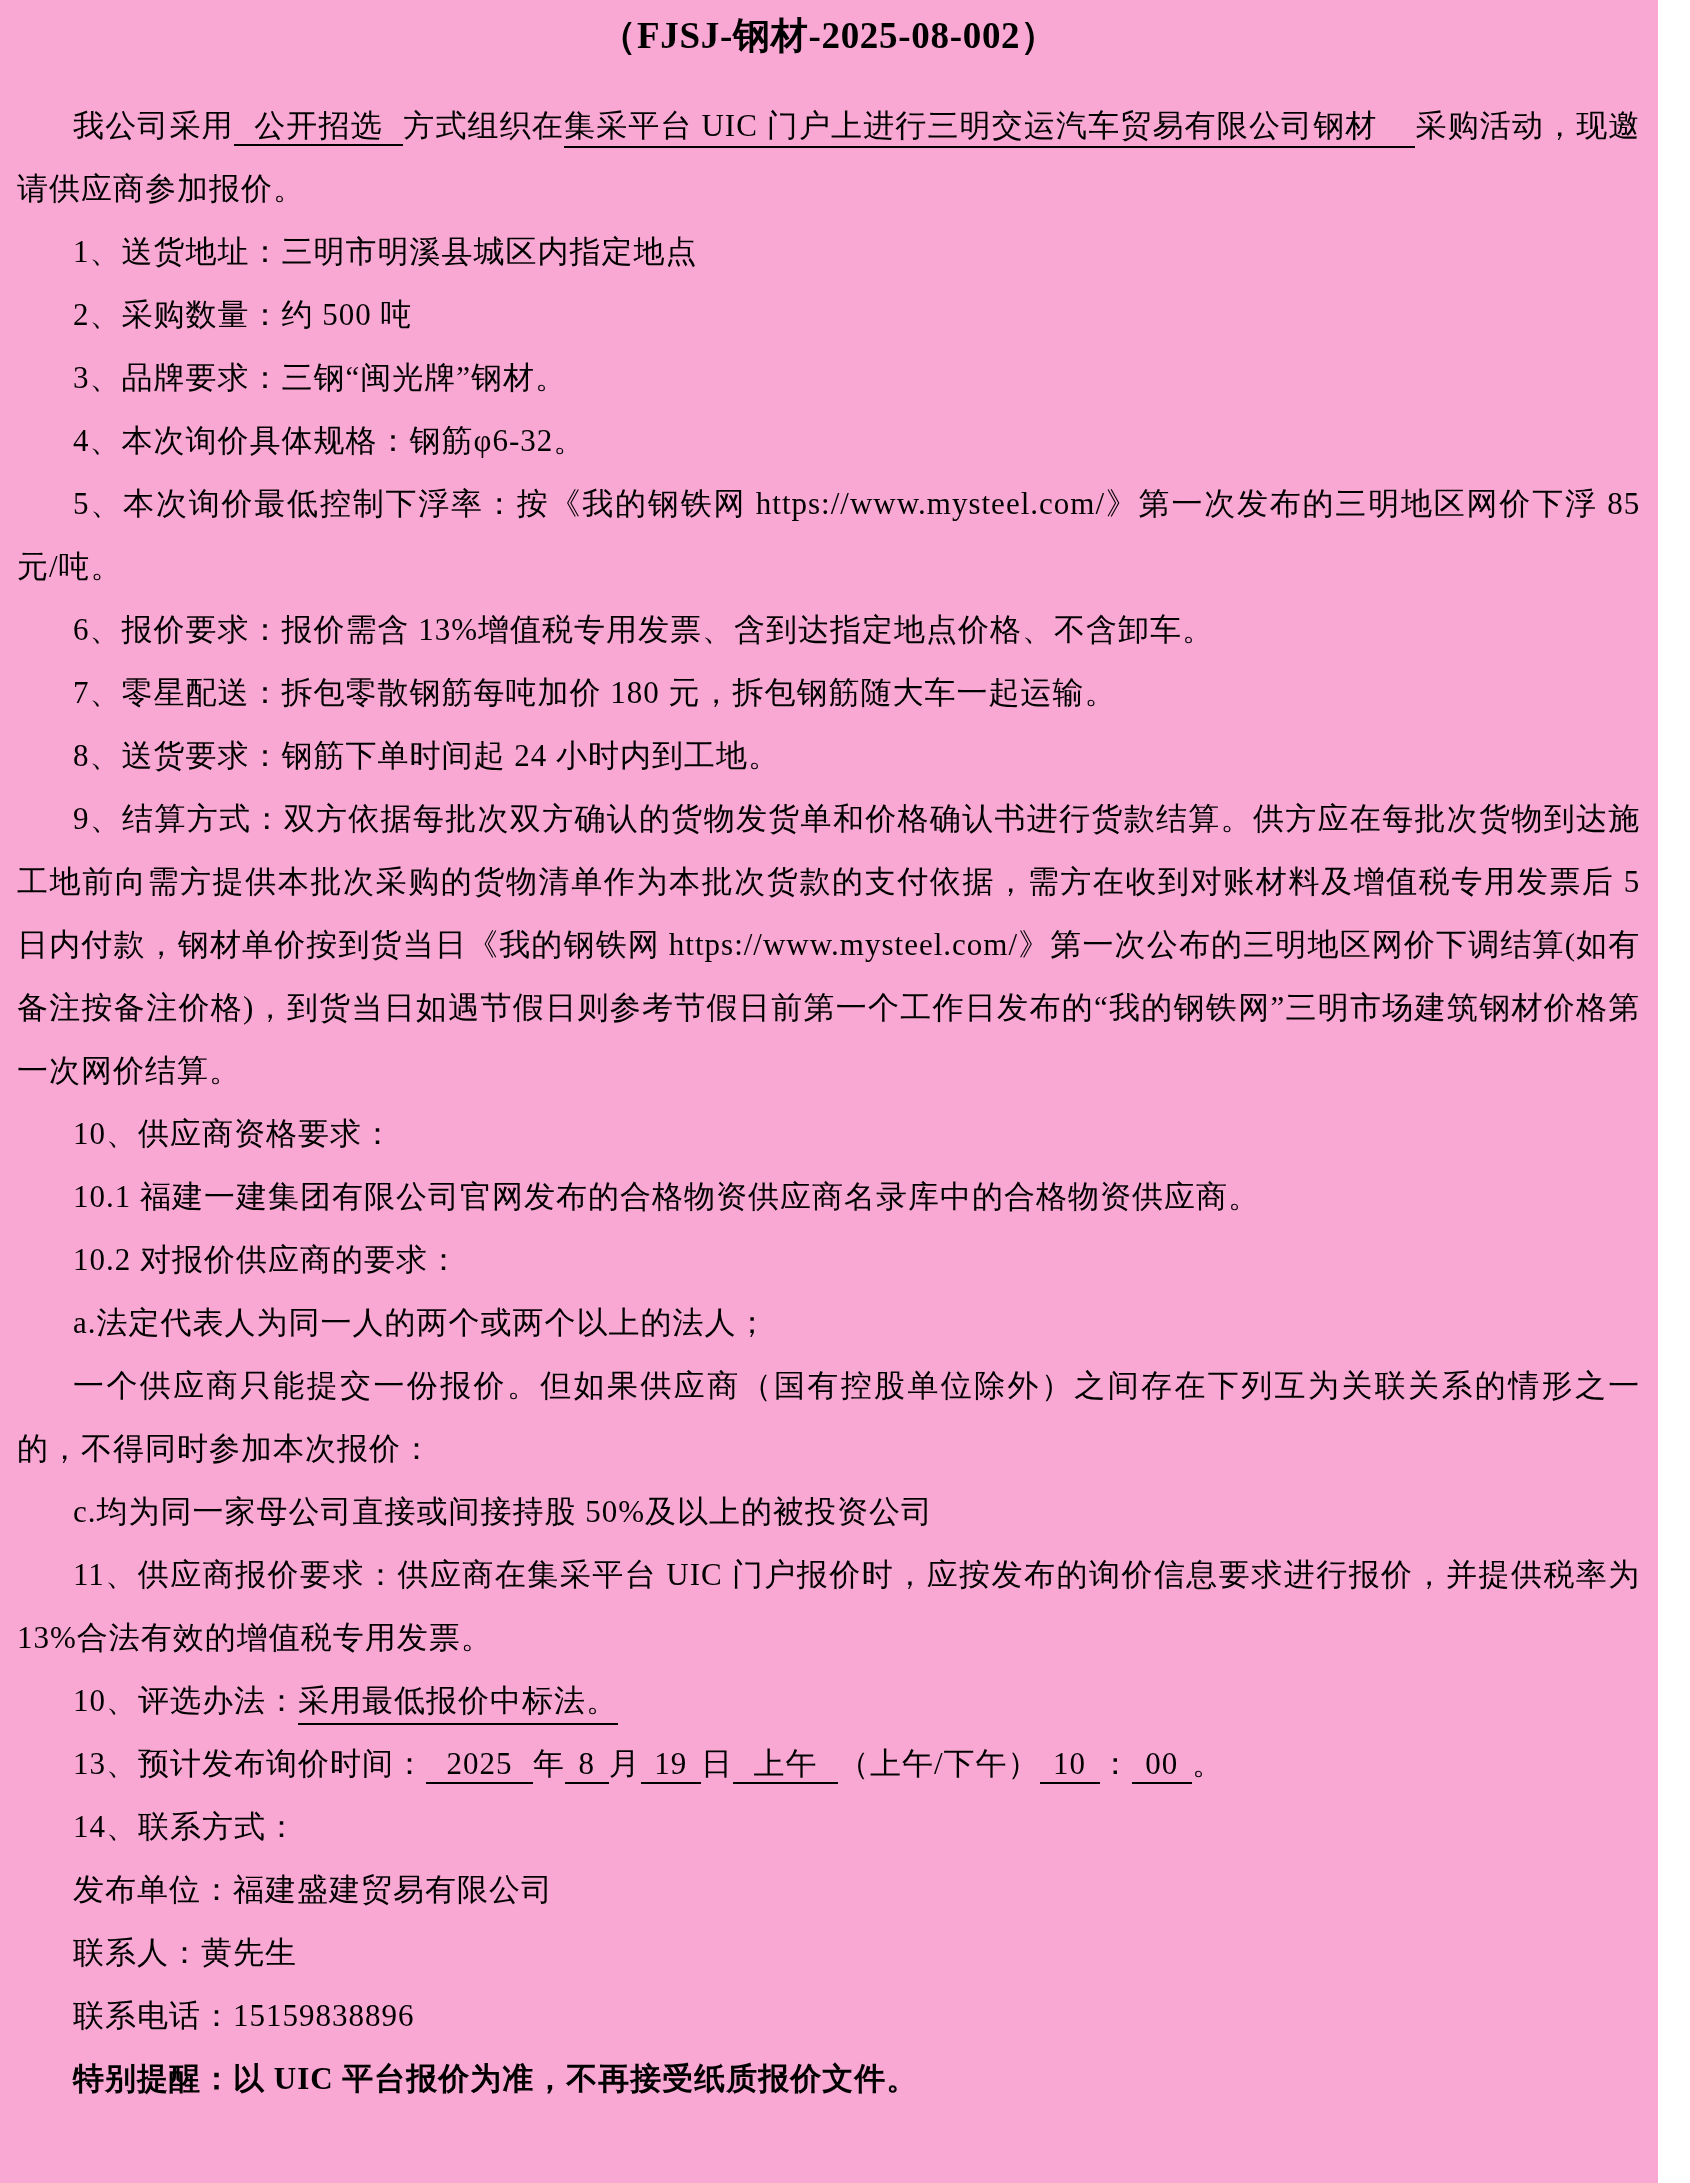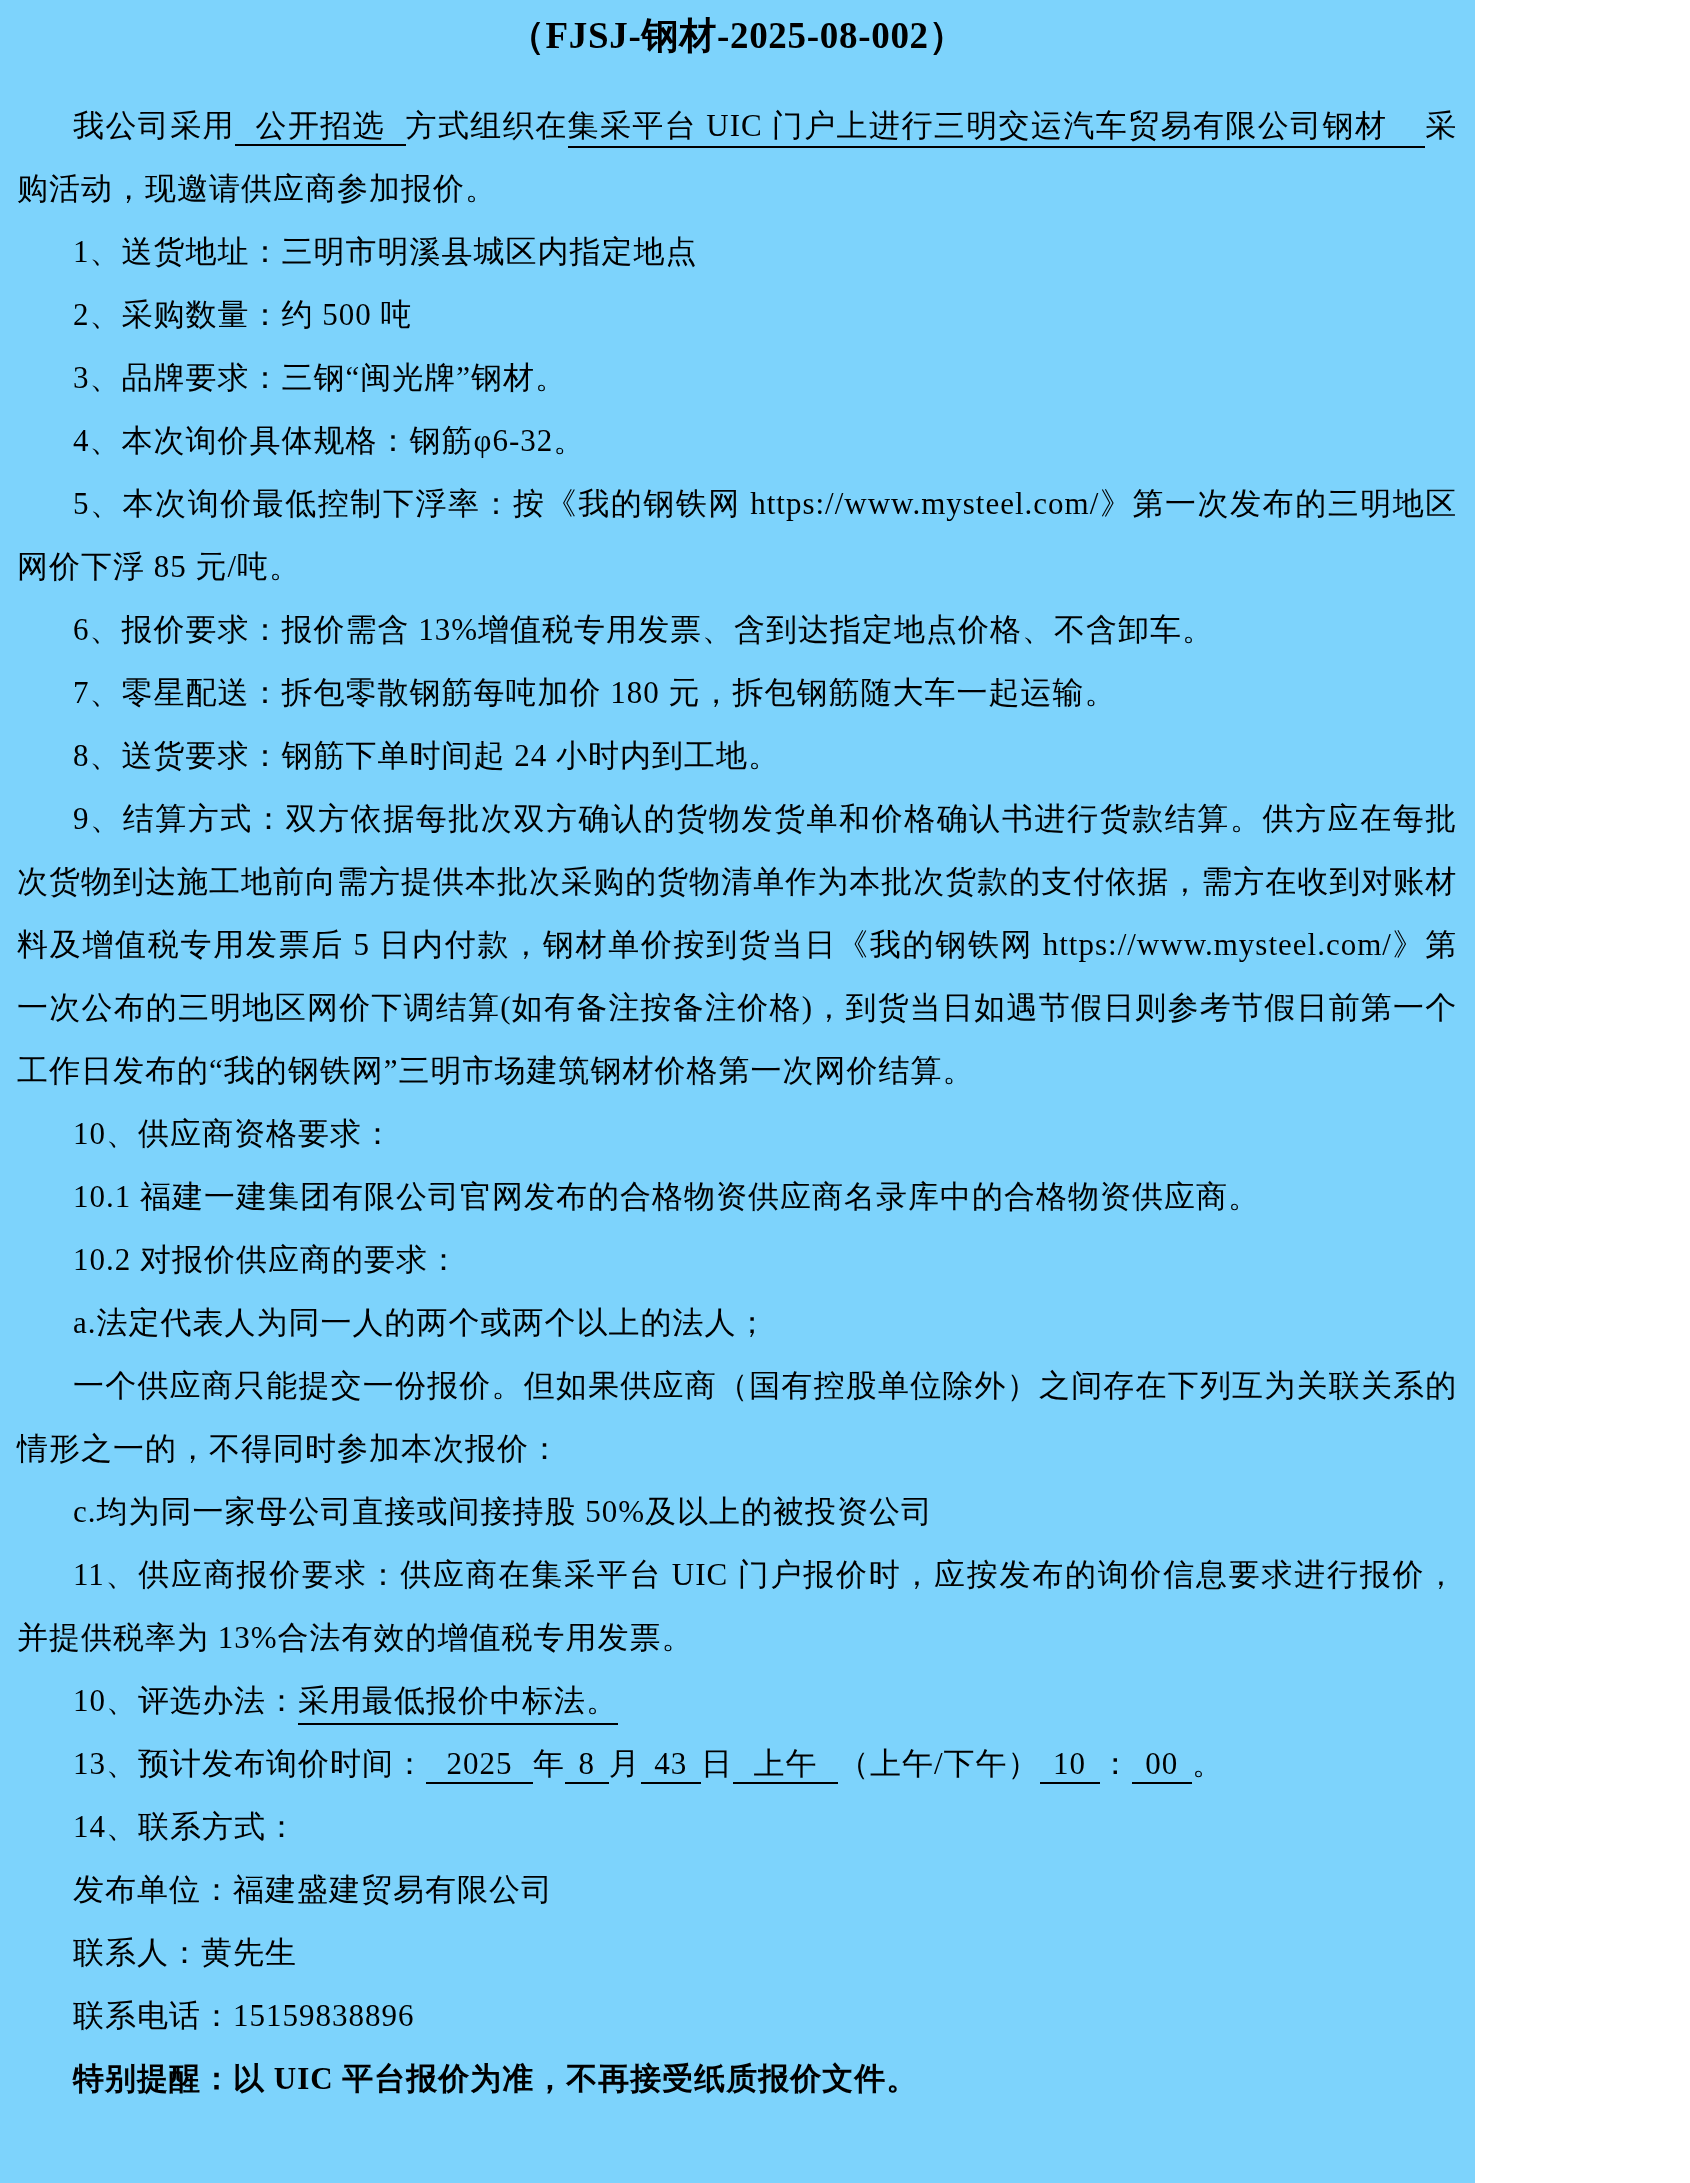--- a/index.html
+++ b/index.html
@@ -4,23 +4,23 @@
 <style>
   html, body {
     margin: 0;
     padding: 0;
     background: #ffffff;
     color: #000000;
     font-family: "Liberation Serif", "DejaVu Serif", serif;
   }
   .page {
     box-sizing: border-box;
-    width: 1475px;
+    width: 1658px;
     height: 2183px;
-    background: #7dd3fc;
+    background: #f9a8d4;
     padding: 8.2px 17.7px 0 17px;
     overflow: hidden;
   }
   .doc-title {
     margin: 2.7px 0 0 0;
     font-size: 37px;
     font-weight: bold;
     text-align: center;
     line-height: 49px;
     letter-spacing: 0.7px;
@@ -98,21 +98,21 @@
 
     <p class="para">一个供应商只能提交一份报价。但如果供应商（国有控股单位除外）之间存在下列互为关联关系的情形之一的，不得同时参加本次报价：</p>
 
 
     <p class="para">c.均为同一家母公司直接或间接持股 50%及以上的被投资公司</p>
 
     <p class="para">11、供应商报价要求：供应商在集采平台 UIC 门户报价时，应按发布的询价信息要求进行报价，并提供税率为 13%合法有效的增值税专用发票。</p>
 
     <p class="para"><span>10、评选办法：</span><span class="u">采用最低报价中标法。</span></p>
 
-    <p class="para"><span>13、预计发布询价时间：</span><span class="blank-wide">2025</span><span>年</span><span class="blank">8</span><span>月</span><span class="blank">43</span><span>日</span><span class="blank-wide">上午</span><span>（上午/下午）</span><span class="blank">10</span><span>：</span><span class="blank">00</span><span>。</span></p>
+    <p class="para"><span>13、预计发布询价时间：</span><span class="blank-wide">2025</span><span>年</span><span class="blank">8</span><span>月</span><span class="blank">19</span><span>日</span><span class="blank-wide">上午</span><span>（上午/下午）</span><span class="blank">10</span><span>：</span><span class="blank">00</span><span>。</span></p>
 
     <p class="para">14、联系方式：</p>
 
     <p class="para">发布单位：福建盛建贸易有限公司</p>
 
     <p class="para">联系人：黄先生</p>
 
     <p class="para">联系电话：15159838896</p>
 
     <p class="para bold">特别提醒：以 UIC 平台报价为准，不再接受纸质报价文件。</p>

